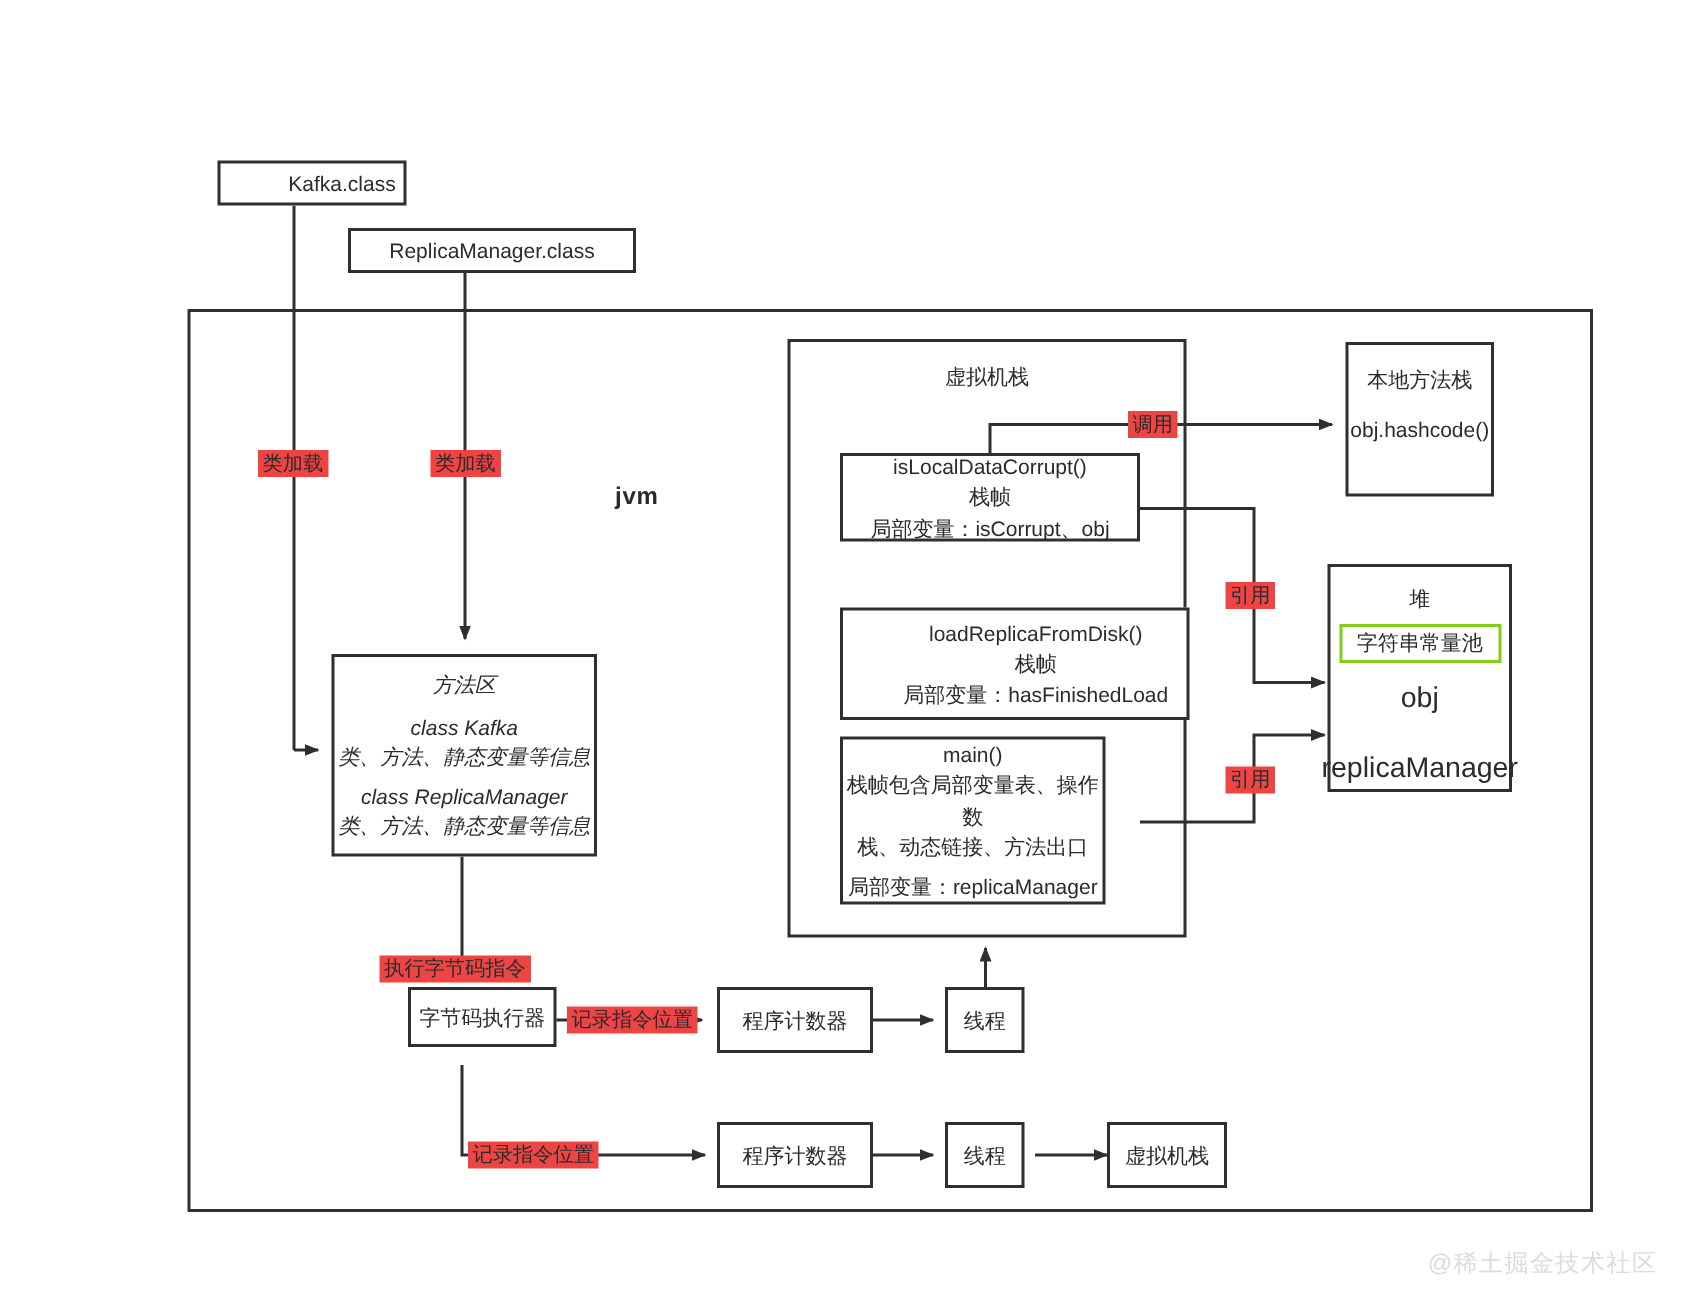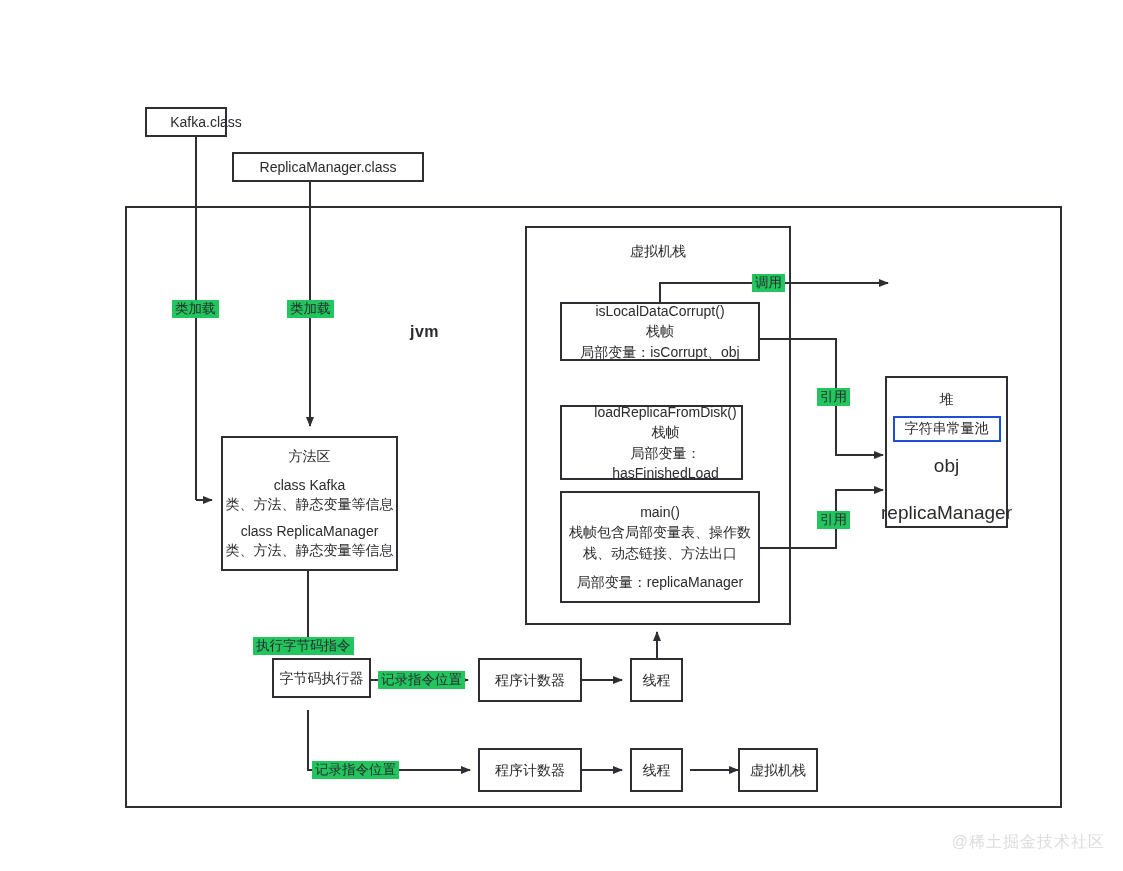--- a/index.html
+++ b/index.html
@@ -39,21 +39,21 @@
     justify-content: flex-start;
     padding-top: 14px;
     z-index: 2;
     background: transparent;
   }
   .edge-label {
     position: absolute;
     color: #2b2b2e;
     font-size: 13.5px;
     white-space: nowrap;
-    background: #22c55e;
+    background: #ef4444;
     padding: 0 3px;
     z-index: 5;
   }
   .jvm-title {
     position: absolute;
     font-size: 16px;
     font-weight: bold;
     color: #2b2b2e;
     letter-spacing: 0.5px;
     z-index: 4;
@@ -63,21 +63,21 @@
     margin-bottom: 2px;
   }
   .node-line { font-size: 14px; }
   .node-gap { height: 9px; }
   .frame-box { line-height: 1.45; }
   .overflow-text {
     white-space: nowrap;
     overflow: visible;
   }
   .heap-pool {
-    border: 2px solid #1d4ed8;
+    border: 2px solid #84cc16;
     background: #ffffff;
     font-size: 14px;
     padding: 2px 10px 3px 10px;
     margin-bottom: 7px;
     line-height: 1.25;
   }
   .heap-item { font-size: 19px; margin-top: 2px; }
   .watermark {
     position: absolute;
     right: 18px;
@@ -133,69 +133,73 @@
 
       <path d="M760,339 L836,339 L836,455 L883,455" marker-end="url(#arrow)"></path>
 
       <path d="M760,548 L836,548 L836,490 L883,490" marker-end="url(#arrow)"></path>
     </g>
   </svg>
 
   <div class="node container-node" style="left:125px; top:206px; width:937px; height:602px; padding-top:0;"></div>
   <div class="jvm-title" style="left:410px; top:323px;">jvm</div>
 
-  <div class="node" style="left:145px; top:107px; width:82px; height:30px;padding-left:40px;">
+  <div class="node" style="left:145px; top:107px; width:126px; height:30px;padding-left:40px;">
     <span class="node-line">Kafka.class</span>
   </div>
   <div class="node" style="left:232px; top:152px; width:192px; height:30px;">
     <span class="node-line">ReplicaManager.class</span>
   </div>
 
   <div class="edge-label" style="left:172px; top:300px;">类加载</div>
   <div class="edge-label" style="left:287px; top:300px;">类加载</div>
 
-  <div class="node" style="left:221px; top:436px; width:177px; height:135px;">
+  <div class="node" style="left:221px; top:436px; width:177px; height:135px;font-style:italic;">
     <span class="node-title" style="margin-bottom:10px;">方法区</span>
     <span class="node-line">class Kafka</span>
     <span class="node-line">类、方法、静态变量等信息</span>
     <span class="node-gap"></span>
     <span class="node-line">class ReplicaManager</span>
     <span class="node-line">类、方法、静态变量等信息</span>
   </div>
 
   <div class="edge-label" style="left:253px; top:600px;margin-top:37px;">执行字节码指令</div>
 
   <div class="node container-node" style="left:525px; top:226px; width:266px; height:399px;">
     <span class="node-title" style="font-size:14px;">虚拟机栈</span>
   </div>
 
   <div class="node frame-box" style="left:560px; top:302px; width:200px; height:59px;">
     <span class="node-line">isLocalDataCorrupt()</span>
     <span class="node-line">栈帧</span>
     <span class="node-line">局部变量：isCorrupt、obj</span>
   </div>
 
-  <div class="node frame-box" style="left:560px; top:405px; width:183px; height:75px;padding-left:28px;">
+  <div class="node frame-box" style="left:560px; top:405px; width:233px; height:75px;padding-left:28px;">
     <span class="node-line">loadReplicaFromDisk()</span>
     <span class="node-line">栈帧</span>
     <span class="node-line">局部变量：hasFinishedLoad</span>
   </div>
 
-  <div class="node frame-box" style="left:560px; top:491px; width:200px; height:112px;">
+  <div class="node frame-box" style="left:560px; top:491px; width:177px; height:112px;">
     <span class="node-line">main()</span>
     <span class="node-line">栈帧包含局部变量表、操作数</span>
     <span class="node-line">栈、动态链接、方法出口</span>
     <span class="node-gap"></span>
     <span class="node-line">局部变量：replicaManager</span>
   </div>
 
   <div class="edge-label" style="left:752px; top:274px;">调用</div>
   <div class="edge-label" style="left:817px; top:388px;">引用</div>
   <div class="edge-label" style="left:817px; top:511px;">引用</div>
 
+  <div class="node" style="left:897px; top:228px; width:99px; height:103px; justify-content:flex-start; padding-top:14px;">
+    <span class="node-title">本地方法栈</span>
+    <span class="node-line overflow-text" style="margin-top:12px;">obj.hashcode()</span>
+  </div>
 
   <div class="node" style="left:885px; top:376px; width:123px; height:152px; justify-content:flex-start; padding-top:12px;">
     <span class="node-title" style="margin-bottom:7px;">堆</span>
     <span class="heap-pool">字符串常量池</span>
     <span class="heap-item" style="margin-top:4px;">obj</span>
     <span class="heap-item" style="margin-top:21px;">replicaManager</span>
   </div>
 
   <div class="node" style="left:272px; top:658px; width:99px; height:40px;">
     <span class="node-line">字节码执行器</span>

